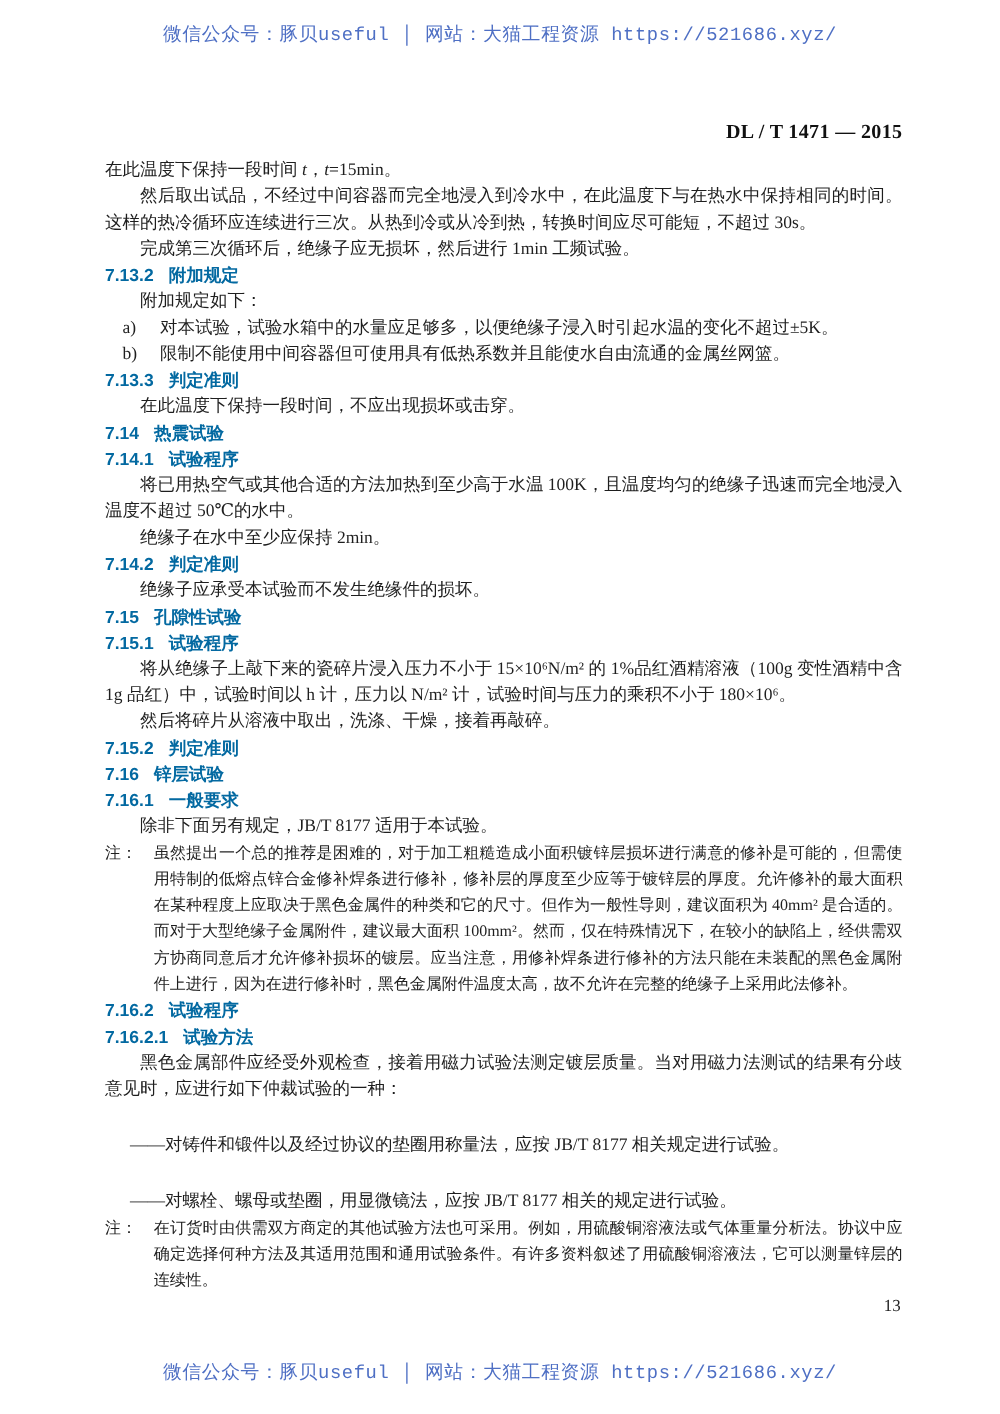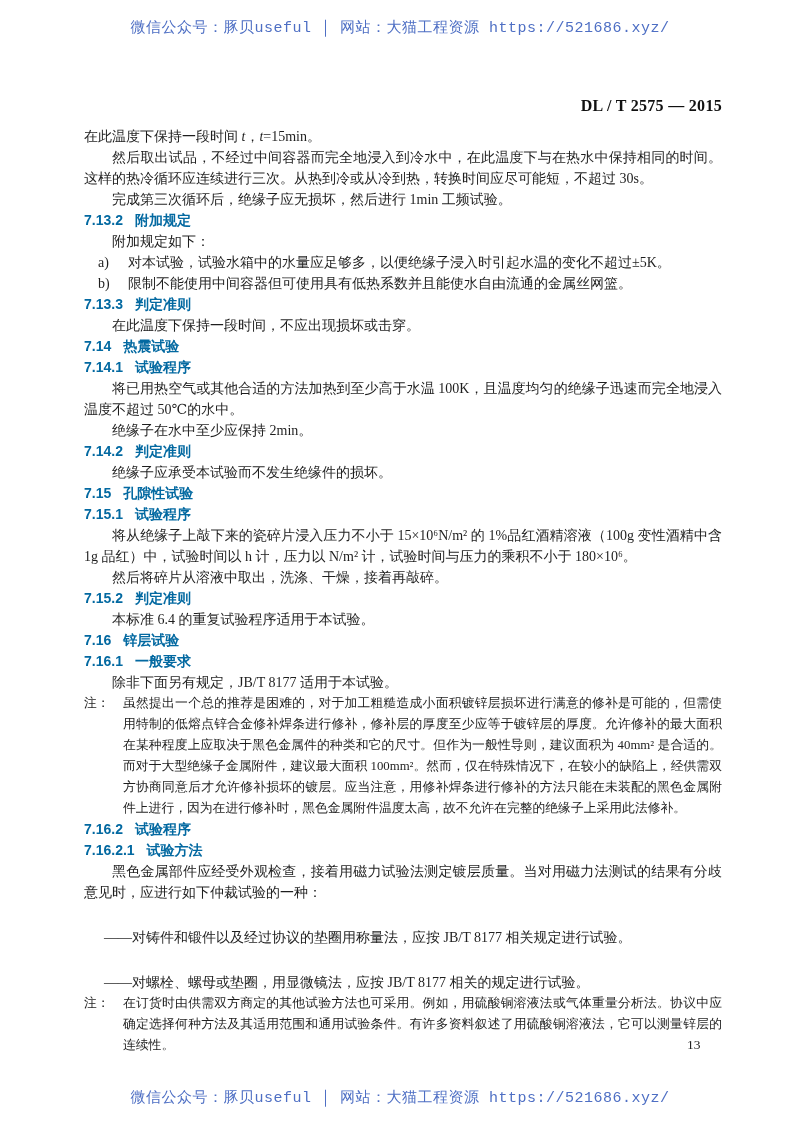--- a/index.html
+++ b/index.html
@@ -66,34 +66,34 @@
     display: flex;
     font-size: 12.8px;
     line-height: 21px;
     text-align: justify;
   }
   .note .note-marker { flex: 0 0 39px; }
   .note .note-text { flex: 1; }
   .page-number {
     position: absolute;
     top: 1037px;
-    left: 687px;
+    left: 707px;
     font-size: 13.5px;
     color: #222;
   }
   i.var { font-style: italic; font-family: "Liberation Serif", serif; }
 </style>
 </head>
 <body>
 
 <div class="page">
 
   <div class="watermark top">微信公众号：豚贝useful │ 网站：大猫工程资源 https://521686.xyz/</div>
 
-  <div class="doc-header">DL / T 2575 — 2015</div>
+  <div class="doc-header">DL / T 1471 — 2015</div>
 
   <div class="body-content">
 
     <p class="noindent"><span>在此温度下保持一段时间 </span><i class="var">t</i><span>，</span><i class="var">t</i><span>=15min。</span></p>
     <p>然后取出试品，不经过中间容器而完全地浸入到冷水中，在此温度下与在热水中保持相同的时间。这样的热冷循环应连续进行三次。从热到冷或从冷到热，转换时间应尽可能短，不超过 30s。</p>
     <p>完成第三次循环后，绝缘子应无损坏，然后进行 1min 工频试验。</p>
 
     <div class="heading"><span class="hnum">7.13.2</span><span class="htitle">附加规定</span></div>
     <p>附加规定如下：</p>
     <p class="abc"><span class="abc-marker">a)</span><span>对本试验，试验水箱中的水量应足够多，以便绝缘子浸入时引起水温的变化不超过±5K。</span></p>
@@ -111,21 +111,20 @@
     <div class="heading"><span class="hnum">7.14.2</span><span class="htitle">判定准则</span></div>
     <p>绝缘子应承受本试验而不发生绝缘件的损坏。</p>
 
     <div class="heading"><span class="hnum">7.15</span><span class="htitle">孔隙性试验</span></div>
 
     <div class="heading"><span class="hnum">7.15.1</span><span class="htitle">试验程序</span></div>
     <p>将从绝缘子上敲下来的瓷碎片浸入压力不小于 15×10⁶N/m² 的 1%品红酒精溶液（100g 变性酒精中含 1g 品红）中，试验时间以 h 计，压力以 N/m² 计，试验时间与压力的乘积不小于 180×10⁶。</p>
     <p>然后将碎片从溶液中取出，洗涤、干燥，接着再敲碎。</p>
 
     <div class="heading"><span class="hnum">7.15.2</span><span class="htitle">判定准则</span></div>
-    <p>本标准 6.4 的重复试验程序适用于本试验。</p>
 
     <div class="heading"><span class="hnum">7.16</span><span class="htitle">锌层试验</span></div>
 
     <div class="heading"><span class="hnum">7.16.1</span><span class="htitle">一般要求</span></div>
     <p>除非下面另有规定，JB/T 8177 适用于本试验。</p>
     <div class="note">
         <span class="note-marker">注：</span>
         <span class="note-text">虽然提出一个总的推荐是困难的，对于加工粗糙造成小面积镀锌层损坏进行满意的修补是可能的，但需使用特制的低熔点锌合金修补焊条进行修补，修补层的厚度至少应等于镀锌层的厚度。允许修补的最大面积在某种程度上应取决于黑色金属件的种类和它的尺寸。但作为一般性导则，建议面积为 40mm² 是合适的。而对于大型绝缘子金属附件，建议最大面积 100mm²。然而，仅在特殊情况下，在较小的缺陷上，经供需双方协商同意后才允许修补损坏的镀层。应当注意，用修补焊条进行修补的方法只能在未装配的黑色金属附件上进行，因为在进行修补时，黑色金属附件温度太高，故不允许在完整的绝缘子上采用此法修补。</span>
       </div>
 

